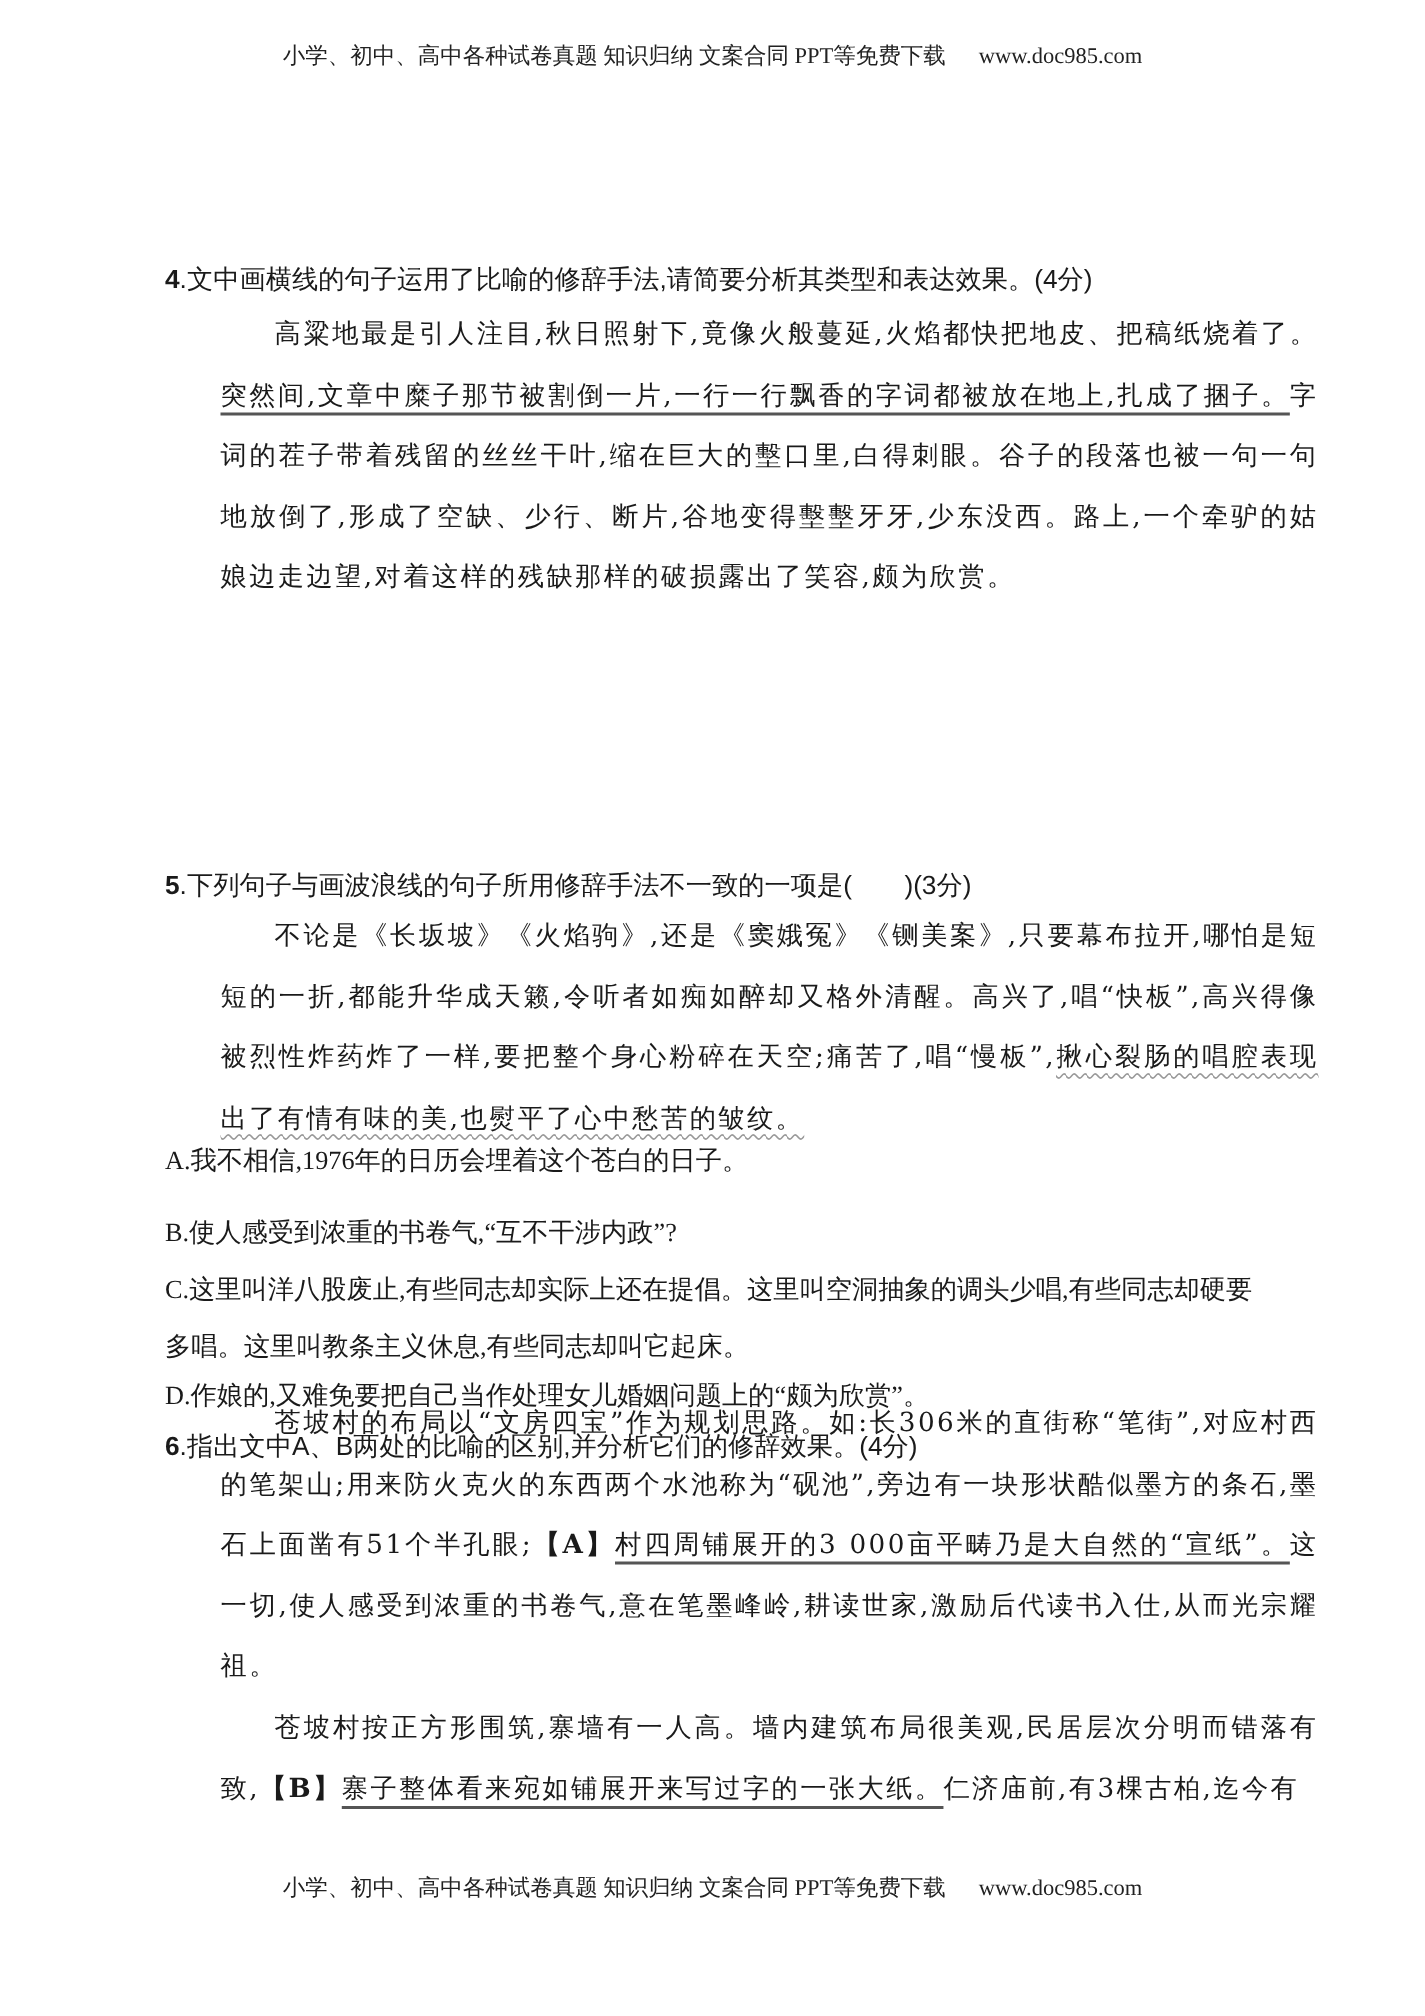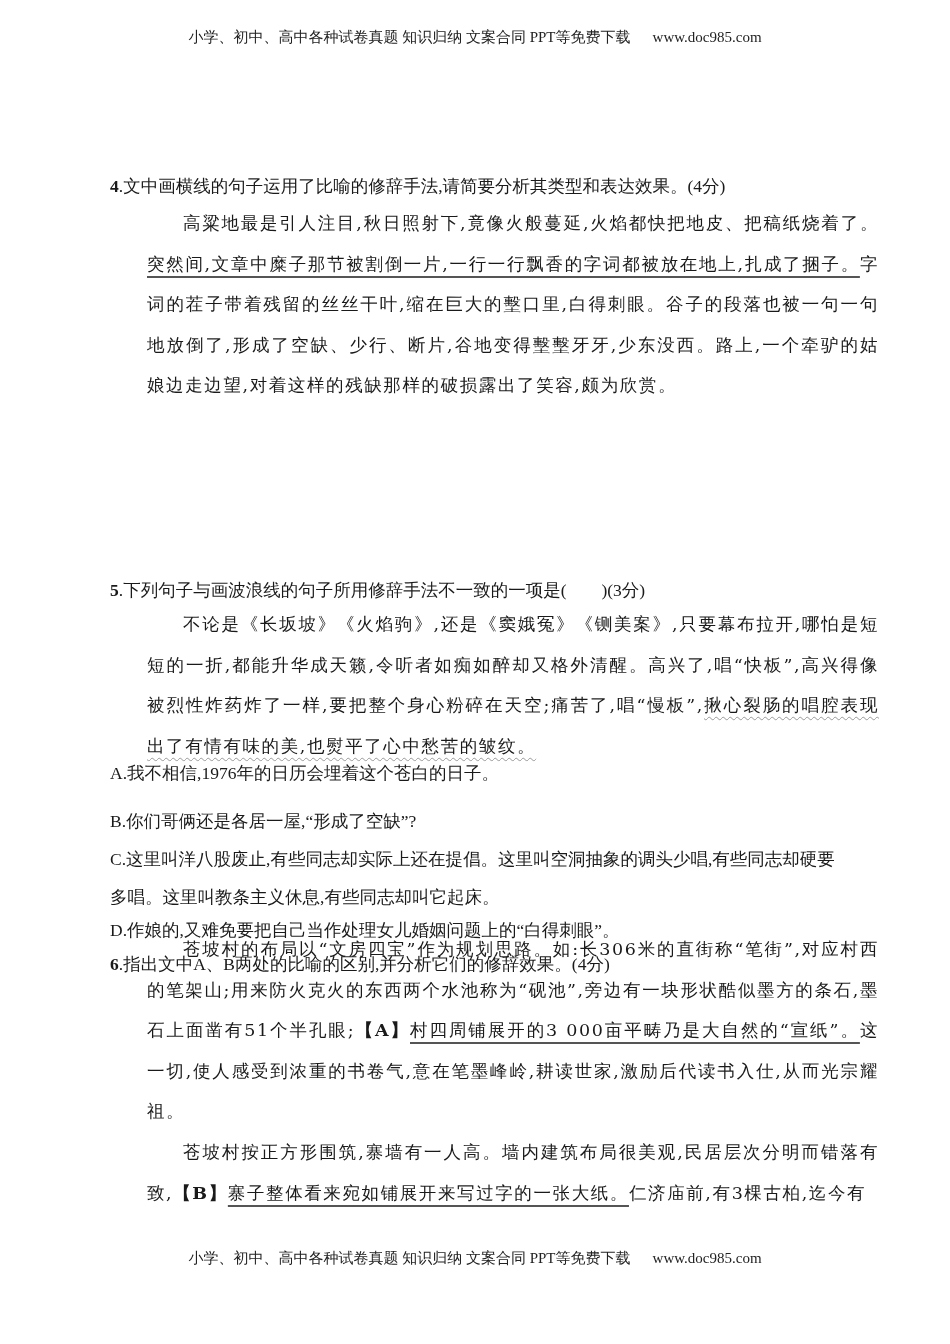--- a/index.html
+++ b/index.html
@@ -2,21 +2,21 @@
 <html><head>
 <meta charset="utf-8">
 <style>
   html, body { margin:0; padding:0; background:#ffffff; }
   body { width:950px; height:1344px; position:relative; overflow:hidden;
          font-family:"DejaVu Serif","Liberation Serif",serif; color:#1a1a1a; }
   .hdr { position:absolute; left:0; width:950px; text-align:center;
          font-size:15px; color:#222; font-family:"Liberation Serif","DejaVu Serif",serif; }
   .hdr .url { margin-left:22px; }
   .q { position:absolute; left:110px; width:735px; font-size:17.5px; line-height:36px;
-       font-family:Liberation Serif, serif; }
+       font-family:Liberation Sans, sans-serif; }
   .q b.num { font-weight:bold; }
   .para { position:absolute; left:110px; width:732px; font-size:17.5px;
           line-height:40.5px; letter-spacing:1.6px; text-align:justify; text-align-last:left;margin-left:37px; }
   .para.indent { text-indent:36px; }
   .ul { text-decoration:underline; text-decoration-color:#555; text-underline-offset:6px; text-decoration-thickness:1.5px; }
   .wavy { text-decoration:underline wavy; text-decoration-color:#999; text-underline-offset:5px; text-decoration-thickness:1px; }
   .opt { position:absolute; left:110px; width:735px; font-size:17.5px; line-height:38px;
          font-family:"Liberation Serif","DejaVu Serif",serif; }
   .bracket { font-weight:bold; }
 </style>
@@ -34,23 +34,23 @@
   <span>高粱地最是引人注目,秋日照射下,竟像火般蔓延,火焰都快把地皮、把稿纸烧着了。</span><span class="ul">突然间,文章中糜子那节被割倒一片,一行一行飘香的字词都被放在地上,扎成了捆子。</span><span>字词的茬子带着残留的丝丝干叶,缩在巨大的墼口里,白得刺眼。谷子的段落也被一句一句地放倒了,形成了空缺、少行、断片,谷地变得墼墼牙牙,少东没西。路上,一个牵驴的姑娘边走边望,对着这样的残缺那样的破损露出了笑容,颇为欣赏。</span>
 </div>
 
 <div class="q" style="top:572px;">
   <b class="num">5</b><span>.下列句子与画波浪线的句子所用修辞手法不一致的一项是(　　)(3分)</span>
 </div>
 <div class="para indent" style="top:604px;">
   <span>不论是《长坂坡》《火焰驹》,还是《窦娥冤》《铡美案》,只要幕布拉开,哪怕是短短的一折,都能升华成天籁,令听者如痴如醉却又格外清醒。高兴了,唱“快板”,高兴得像被烈性炸药炸了一样,要把整个身心粉碎在天空;痛苦了,唱“慢板”,</span><span class="wavy">揪心裂肠的唱腔表现出了有情有味的美,也熨平了心中愁苦的皱纹。</span>
 </div>
 <div class="opt" style="top:754px;">A.我不相信,1976年的日历会埋着这个苍白的日子。</div>
-<div class="opt" style="top:802px;">B.你们哥俩还是各居一屋,“形成了空缺”?</div>
+<div class="opt" style="top:802px;">B.使人感受到浓重的书卷气,“互不干涉内政”?</div>
 <div class="opt" style="top:840px;">C.这里叫洋八股废止,有些同志却实际上还在提倡。这里叫空洞抽象的调头少唱,有些同志却硬要多唱。这里叫教条主义休息,有些同志却叫它起床。</div>
-<div class="opt" style="top:911px;">D.作娘的,又难免要把自己当作处理女儿婚姻问题上的“白得刺眼”。</div>
+<div class="opt" style="top:911px;">D.作娘的,又难免要把自己当作处理女儿婚姻问题上的“颇为欣赏”。</div>
 
 <div class="q" style="top:946px;">
   <b class="num">6</b><span>.指出文中A、B两处的比喻的区别,并分析它们的修辞效果。(4分)</span>
 </div>
 <div class="para indent" style="top:929px;">
   <span>苍坡村的布局以“文房四宝”作为规划思路。如:长306米的直街称“笔街”,对应村西的笔架山;用来防火克火的东西两个水池称为“砚池”,旁边有一块形状酷似墨方的条石,墨石上面凿有51个半孔眼;</span><span class="bracket">【A】</span><span class="ul">村四周铺展开的3 000亩平畴乃是大自然的“宣纸”。</span><span>这一切,使人感受到浓重的书卷气,意在笔墨峰岭,耕读世家,激励后代读书入仕,从而光宗耀祖。</span>
 </div>
 <div class="para indent" style="top:1132px;">
   <span>苍坡村按正方形围筑,寨墙有一人高。墙内建筑布局很美观,民居层次分明而错落有致,</span><span class="bracket">【B】</span><span class="ul">寨子整体看来宛如铺展开来写过字的一张大纸。</span><span>仁济庙前,有3棵古柏,迄今有</span>
 </div>

